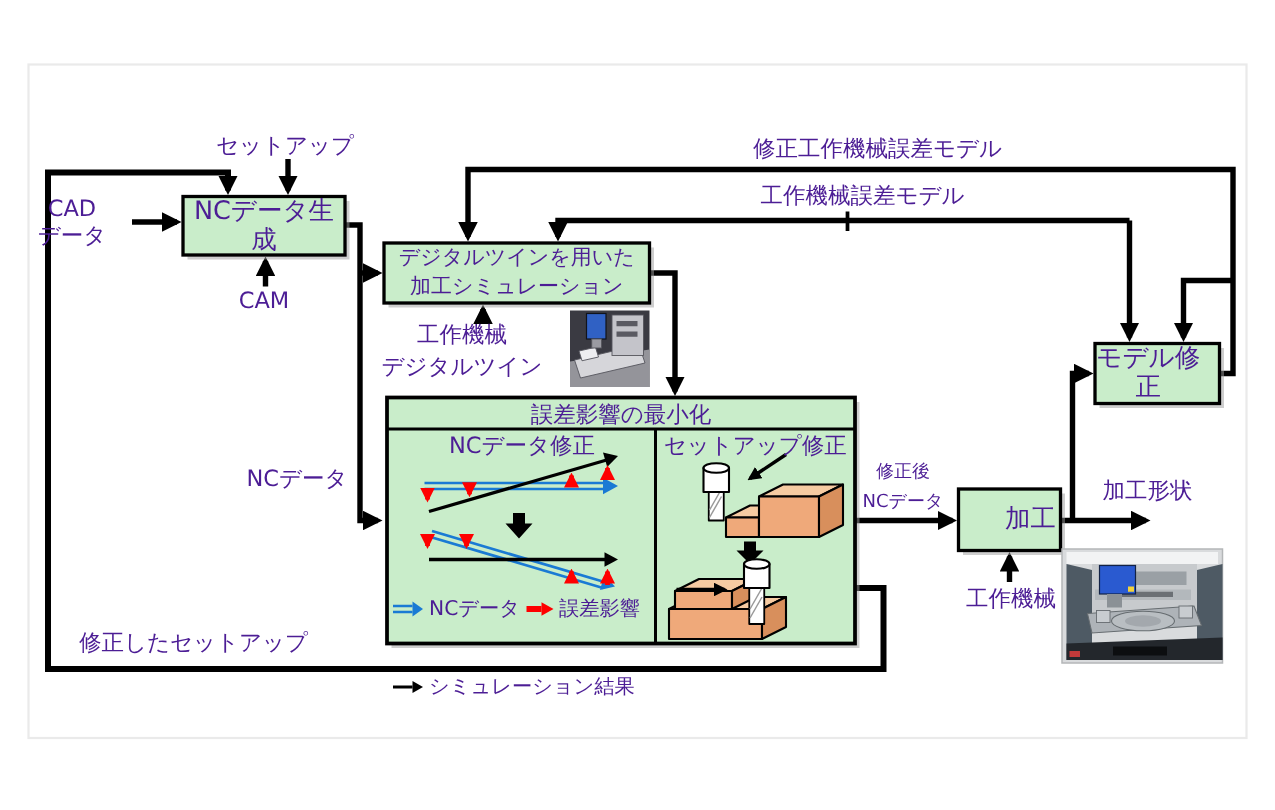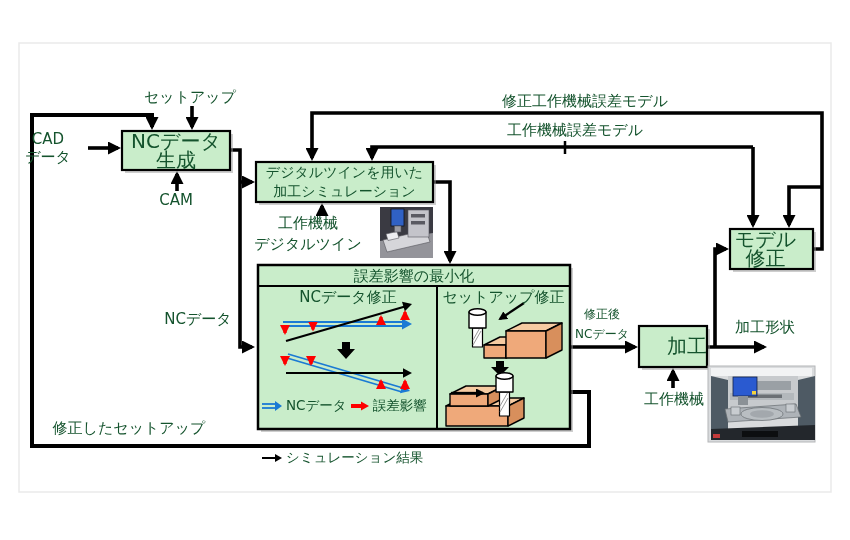--- a/index.html
+++ b/index.html
@@ -1,24 +1,24 @@
 <!DOCTYPE html>
 <html><head>
 <meta charset="utf-8">
 <style>
   html,body{margin:0;padding:0;background:#ffffff;}
   #stage{
     position:relative;width:850px;height:540px;background:#ffffff;overflow:hidden;
-    font-family:"DejaVu Sans","Liberation Sans",sans-serif;color:#14532d;
+    font-family:"DejaVu Sans","Liberation Sans",sans-serif;color:#4c1d95;
   }
   #gfx{position:absolute;left:0;top:0;z-index:1;}
   .lbl{position:absolute;z-index:3;text-align:center;line-height:20px;font-size:15px;white-space:nowrap;}
   .lbl.two{white-space:normal;}
   .boxlbl{position:absolute;z-index:3;display:flex;align-items:center;justify-content:center;
-    text-align:center;font-size:20px;line-height:19px;}
+    text-align:center;font-size:17px;line-height:19px;}
   .legend-row{position:absolute;z-index:3;display:flex;align-items:center;gap:3px;
     font-size:13.5px;white-space:nowrap;}
   .legend-row svg{display:block;}
 </style>
 </head>
 <body>
 
 <div id="stage">
 
 <svg id="gfx" width="850" height="540" viewBox="0 0 850 540">
@@ -207,21 +207,21 @@
 
   <div class="lbl" style="left:136px;top:190px;width:80px;">CAM</div>
 
   <div class="boxlbl" style="left:122px;top:131px;width:108px;height:39px;">NCデータ生成</div>
 
   <div class="boxlbl two" style="left:256px;top:162px;width:177px;height:40px;font-size:14px;">
       <span><span>デジタルツインを用いた</span><br>
        <span>加工シミュレーション</span></span>
     </div>
 
-  <div class="lbl" style="left:460px;top:91px;width:250px;">修正工作機械誤差モデル</div>
+  <div class="lbl" style="left:460px;top:91px;width:250px;font-family:Liberation Mono, monospace;">修正工作機械誤差モデル</div>
 
   <div class="lbl" style="left:475px;top:120px;width:200px;">工作機械誤差モデル</div>
 
 
   <div class="lbl two" style="left:238px;top:213px;width:140px;line-height:21px;"><span>工作機械</span><br>
        <span>デジタルツイン</span></div>
 
   <div class="lbl" style="left:156px;top:309px;width:84px;">NCデータ</div>
 
   <div class="lbl" style="left:258px;top:266px;width:312px;">誤差影響の最小化</div>

